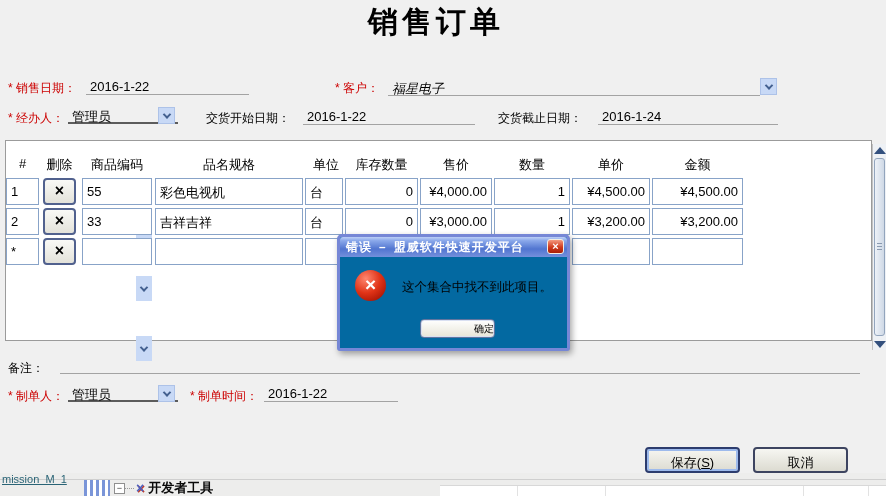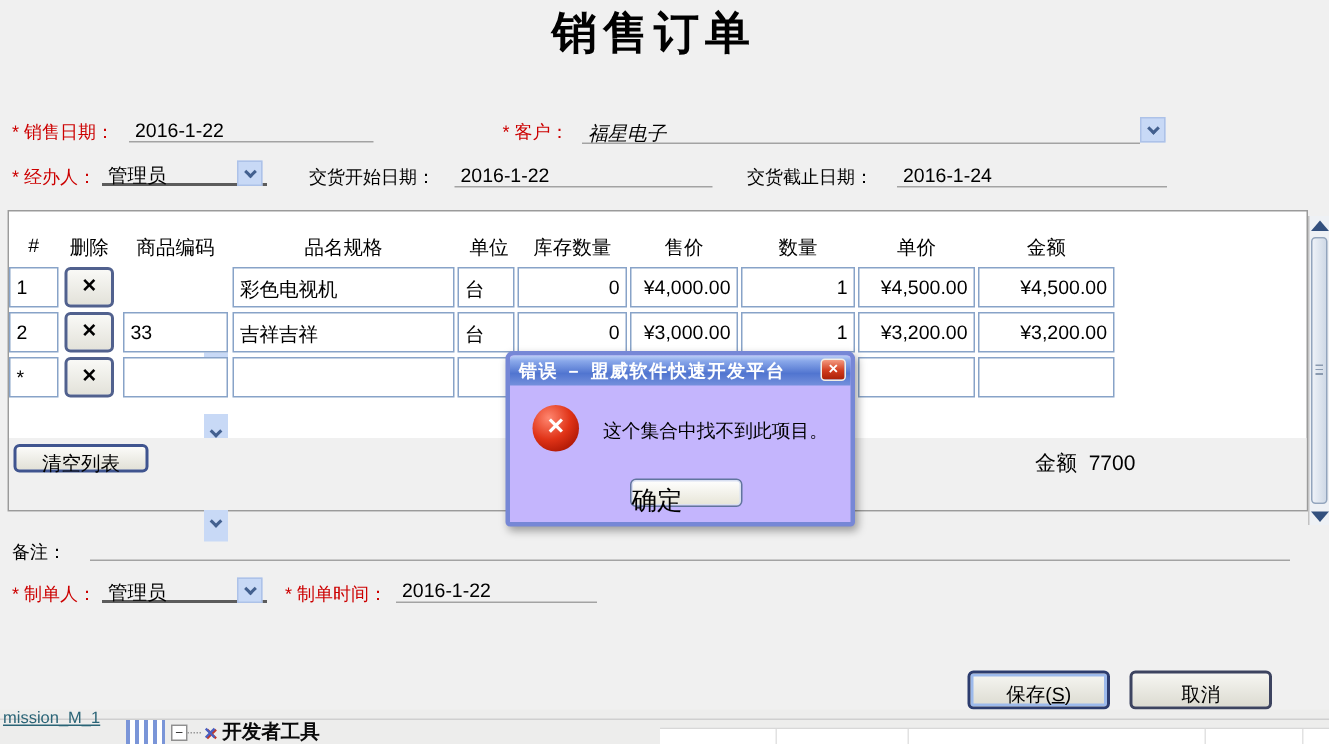--- a/index.html
+++ b/index.html
@@ -81,21 +81,21 @@
   .sb-down { bottom:2px; border-top:7px solid #33507e; }
   .sb-thumb {
     position:absolute; left:1px; top:14px; width:11px; height:178px;
     background:linear-gradient(90deg,#eef2f8,#cfd9e6); border:1px solid #93a5bd; border-radius:3px;
   }
   .sb-grip { position:absolute; left:2px; top:84px; width:5px; height:9px;
     background:repeating-linear-gradient(#8a9ab0 0 1px, transparent 1px 3px); }
   
   .dialog {
     position:absolute; left:337px; top:234px; width:233px; height:117px;
-    background:#c4b5fd; border:3px solid #7687d6; border-radius:5px 5px 3px 3px;
+    background:#0369a1; border:3px solid #7687d6; border-radius:5px 5px 3px 3px;
     box-shadow:2px 3px 6px rgba(0,0,0,.35);
   }
   .dialog-title {
     height:20px; border-radius:3px 3px 0 0; padding-left:6px; letter-spacing:1px;
     background:linear-gradient(180deg,#bccff6 0%,#8aa8ea 18%,#5175d0 60%,#7490dc 100%);
     color:#fff; font-weight:bold; font-size:12px; line-height:20px; white-space:nowrap; overflow:hidden;
   }
   .dialog-close {
     position:absolute; top:2px; right:3px; width:17px; height:15px;
     background:linear-gradient(#f49a80,#d03b1d 55%,#a92007);
@@ -105,21 +105,21 @@
   .err-icon {
     position:absolute; left:15px; top:33px; width:31px; height:31px; border-radius:50%;
     background:radial-gradient(circle at 35% 28%, #ff8770, #e03317 48%, #9d0f00 92%);
     color:#fff; font-weight:bold; font-size:19px; text-align:center; line-height:29px;
   }
   .dialog-msg { position:absolute; left:62px; top:42px; font-size:12.5px; white-space:nowrap;text-align:right; }
   .ok-btn {
     position:absolute; left:80px; top:82px; width:75px; height:19px;
     border:1px solid #61759e; border-radius:4px;
     background:linear-gradient(#ffffff,#e7e5d7); box-shadow:inset 0 0 0 1px #d9e0f2;
-    font-size:17px; text-align:left; padding-top:2px; cursor:default;
+    font-size:10px; text-align:right; padding-top:2px; cursor:default;
   }
   
   .action-btn {
     position:absolute; top:447px; width:95px; height:26px;
     border:2px solid #2c3c6e; border-radius:4px;
     background:linear-gradient(#f6f6f2,#dcdbd1);
     font-size:13px; text-align:center; padding-top:5px; cursor:default;
   }
   .save-btn { left:645px; box-shadow:inset 0 0 0 2px #9dbaec; }
   .cancel-btn { left:753px; border-color:#3d4460; }
@@ -173,20 +173,21 @@
   <span class="hcell" style="left:301px;width:38px;">单位</span>
   <span class="hcell" style="left:339px;width:73px;">库存数量</span>
   <span class="hcell" style="left:414px;width:72px;">售价</span>
   <span class="hcell" style="left:488px;width:76px;">数量</span>
   <span class="hcell" style="left:566px;width:78px;">单价</span>
   <span class="hcell" style="left:646px;width:91px;">金额</span>
 
   <div class="grid-row" style="top:37px; left:0; width:740px;">
     <div class="cell c-num">1</div>
     <div class="del-btn" style="left:37px;">×</div>
+    <div class="cell c-code">55</div>
     <div class="cell-arrow" style="left:130px; right:auto; top:38px; height:25px; position:absolute;">
         <span class="chev"></span>
       </div>
     <div class="cell c-name">彩色电视机</div>
     <div class="cell c-unit">台</div>
     <div class="cell c-stock rnum">0</div>
     <div class="cell c-price rnum">¥4,000.00</div>
     <div class="cell c-qty rnum">1</div>
     <div class="cell c-up rnum">¥4,500.00</div>
     <div class="cell c-amt rnum">¥4,500.00</div>
@@ -217,27 +218,20 @@
       </div>
     <div class="cell c-name"></div>
     <div class="cell c-unit"></div>
     <div class="cell c-stock rnum"></div>
     <div class="cell c-price rnum"></div>
     <div class="cell c-qty rnum"></div>
     <div class="cell c-up rnum"></div>
     <div class="cell c-amt rnum"></div>
   </div>
 
-  <div class="grid-footer">
-    <div class="xp-btn clear-btn">清空列表</div>
-    <div class="total">
-      <span>金额</span>&nbsp;
-      <span>7700</span>
-    </div>
-  </div>
 </div>
 
 <div class="vscroll">
   <div class="sb-up"></div>
   <div class="sb-thumb">
     <div class="sb-grip"></div>
   </div>
   <div class="sb-down"></div>
 </div>
 

